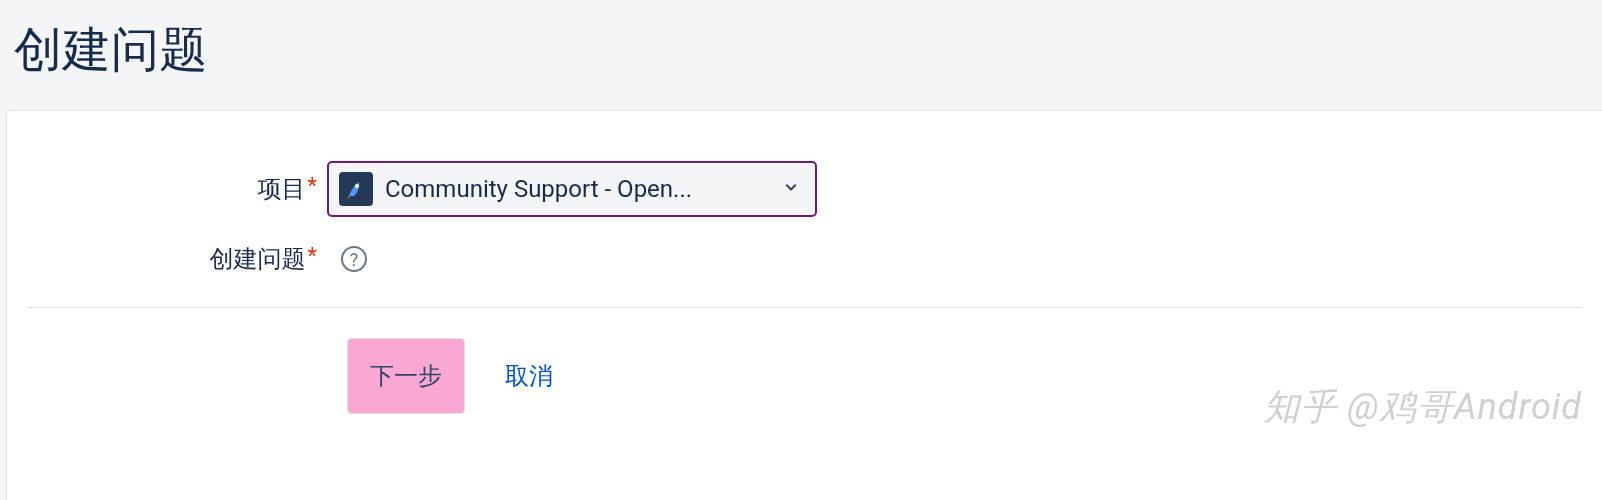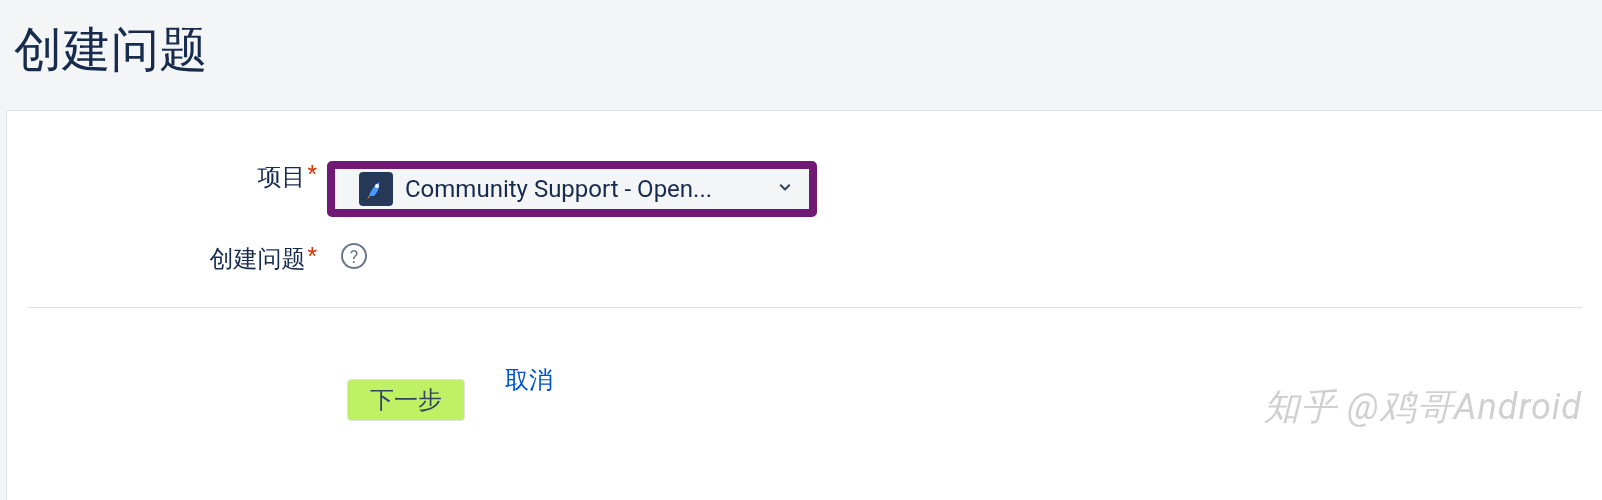--- a/index.html
+++ b/index.html
@@ -23,21 +23,21 @@
       border: 1px solid #dfe1e6;
       border-right: none;
       border-bottom: none;
       border-radius: 4px 0 0 0;
       padding: 50px 20px 40px 20px;
       margin-left: 6px;
       min-height: 390px;
     }
     .form-row {
       display: flex;
-      align-items: flex-start;
+      align-items: center;
       margin-bottom: 26px;
     }
     .form-label {
       width: 300px;
       text-align: right;
       font-size: 24px;
       color: #172b4d;
       padding-right: 10px;
       font-weight: 400;
     }
@@ -46,23 +46,23 @@
       font-size: 22px;
       vertical-align: top;
       margin-left: 2px;
     }
     .select-control {
       display: flex;
       align-items: center;
       height: 56px;
       width: 490px;
       background: #f4f5f7;
-      border: 8px solid #701a75;
+      border: 2px solid #701a75;
       border-radius: 5px;
-      padding: 0 14px 0 24px;
+      padding: 0 14px 0 10px;
       cursor: pointer;
     }
     .select-icon {
       width: 34px;
       height: 34px;
       border-radius: 4px;
       margin-right: 12px;
       flex-shrink: 0;
       display: flex;
       align-items: center;
@@ -108,28 +108,27 @@
       border-top: 1px solid #dfe1e6;
       margin: 32px 0 30px 0;
     }
     .button-row {
       display: flex;
       align-items: center;
       padding-left: 320px;
       gap: 20px;
     }
     .btn-next {
-      background: #bef264;
+      background: #f9a8d4;
       border: 1px solid #dfe1e6;
       border-radius: 4px;
-      padding: 4px 22px;
+      padding: 21px 22px;
       font-size: 24px;
       color: #344563;
       cursor: pointer;
-      margin-top: 41px;
     }
     .btn-cancel {
       background: none;
       border: none;
       font-size: 24px;
       color: #0052cc;
       cursor: pointer;
       padding: 12px 8px;
       margin-left: 12px;
     }

